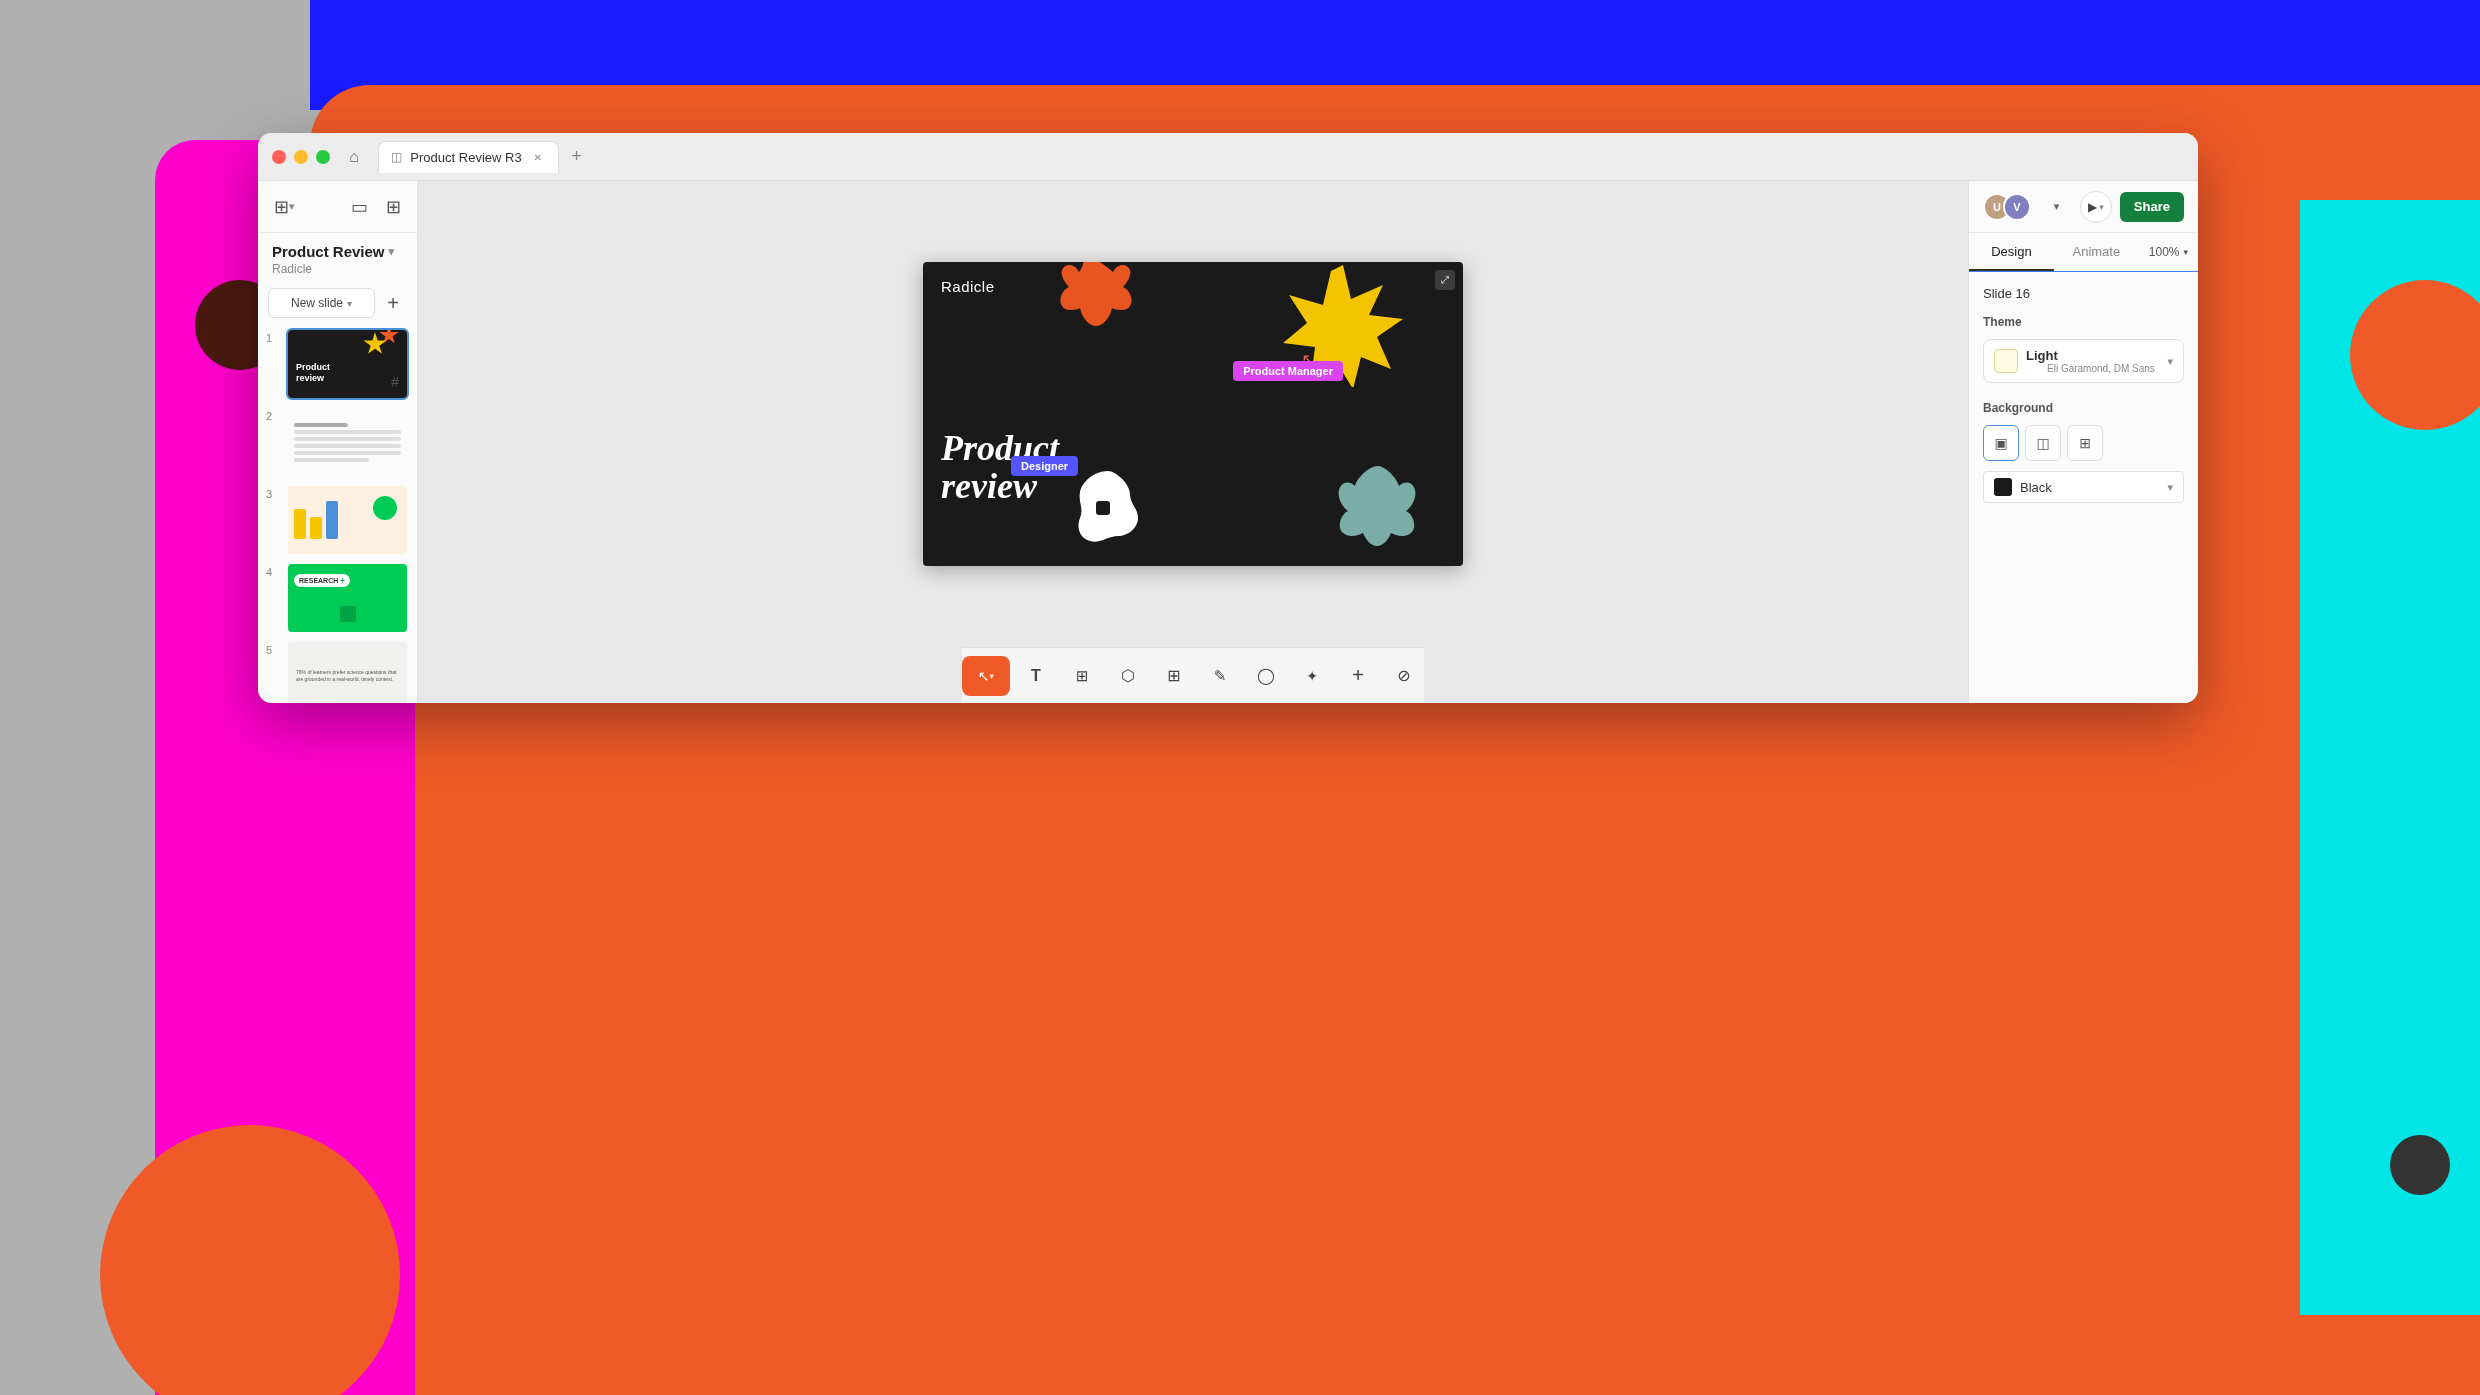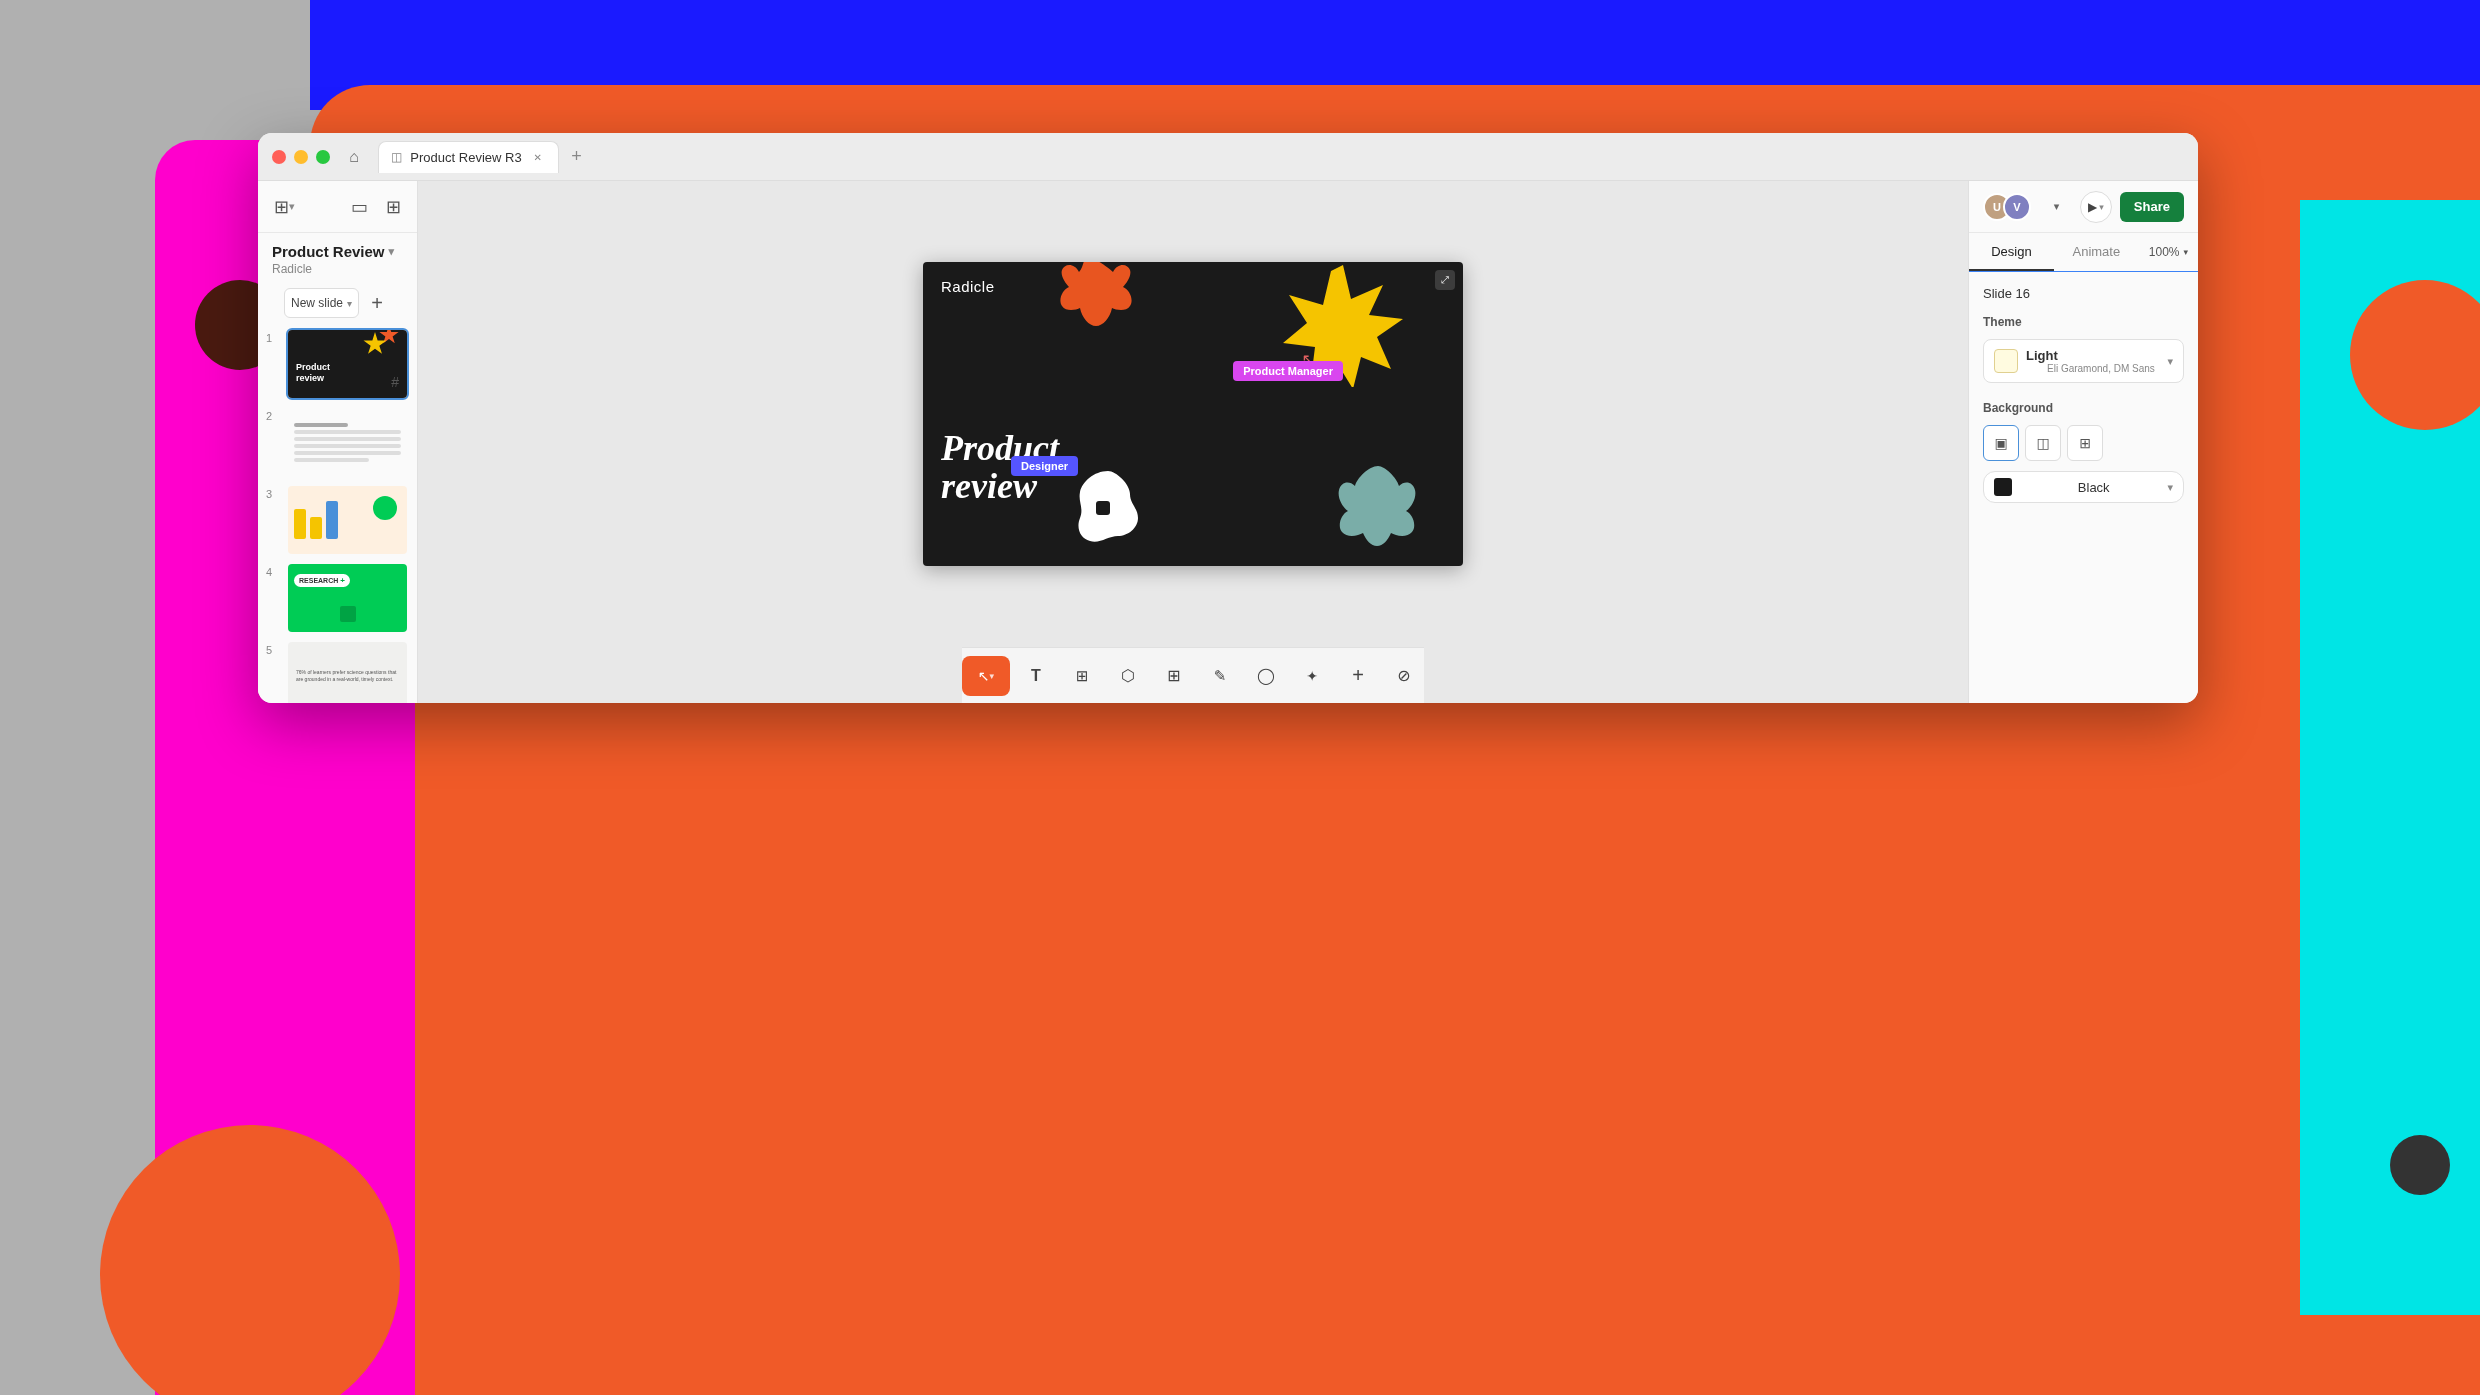--- a/index.html
+++ b/index.html
@@ -215,21 +215,21 @@
     }
     .presentation-sub {
       font-size: 12px;
       color: #888;
       margin-top: 2px;
     }
 
     .new-slide-bar {
       display: flex;
       align-items: center;
-      padding: 6px 26px;
+      padding: 6px 10px;
       gap: 4px;
     }
     .new-slide-btn {
       flex: 1;
       height: 30px;
       background: #fff;
       border: 1px solid #ddd;
       border-radius: 6px;
       font-size: 12px;
       color: #444;
@@ -711,24 +711,23 @@
       color: #555;
     }
     .bg-icon-btn.active { border-color: #4a90d9; }
 
     .bg-color-row {
       display: flex;
       align-items: center;
       justify-content: space-between;
       background: #fff;
       border: 1px solid #e0e0e0;
-      border-radius: 12px;
+      border-radius: 4px;
       padding: 6px 10px;
       cursor: pointer;
-      text-align: center;
     }
     .bg-color-swatch {
       width: 18px; height: 18px;
       border-radius: 3px;
       background: #1a1a1a;
     }
     .bg-color-label {
       font-size: 13px;
       color: #333;
       flex: 1;

